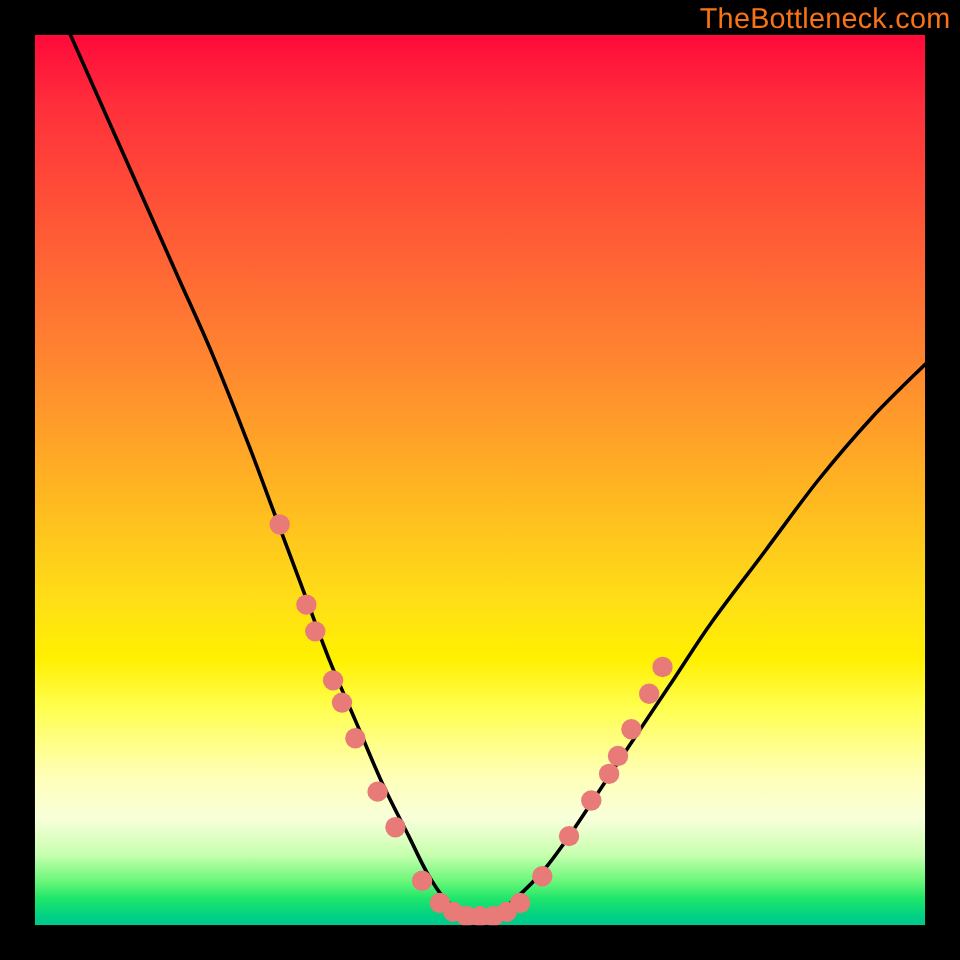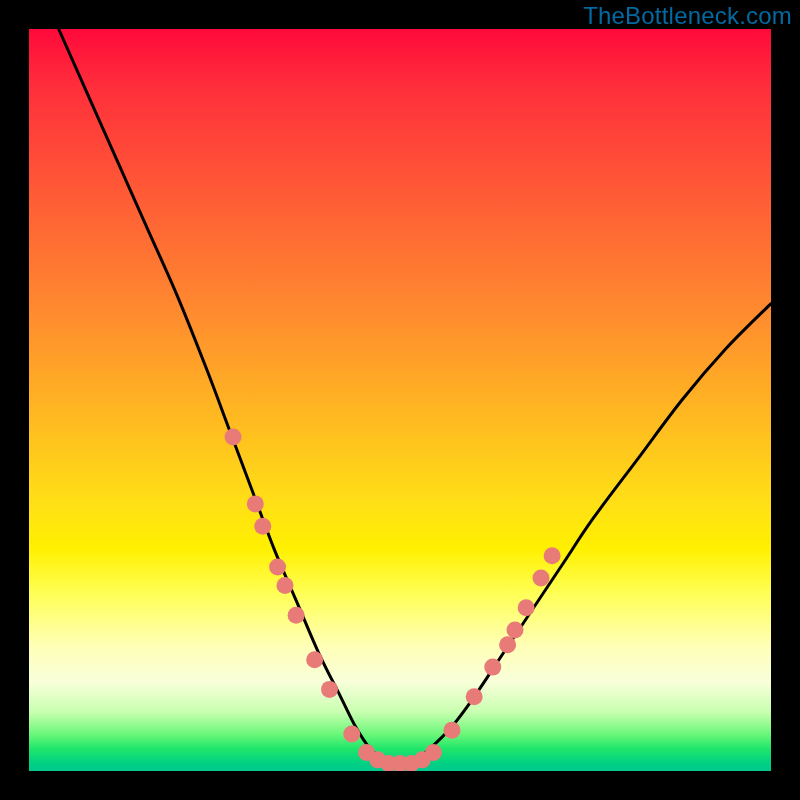--- a/index.html
+++ b/index.html
@@ -49,21 +49,21 @@
       #6cf77a 95%,
       #1fe66a 97%,
       #00d084 99%,
       #00c98f 100%
     );
   }
   .watermark {
     position: absolute;
     top: 2px;
     right: 8px;
-    color: #0369a1;
+    color: #f97316;
     font-size: 24px;
     font-weight: 500;
     letter-spacing: 0.2px;
     font-family: Arial, Helvetica, sans-serif;
   }
   svg.curve-layer {
     position: absolute;
     left: 0;
     top: 0;
     width: 742px;

